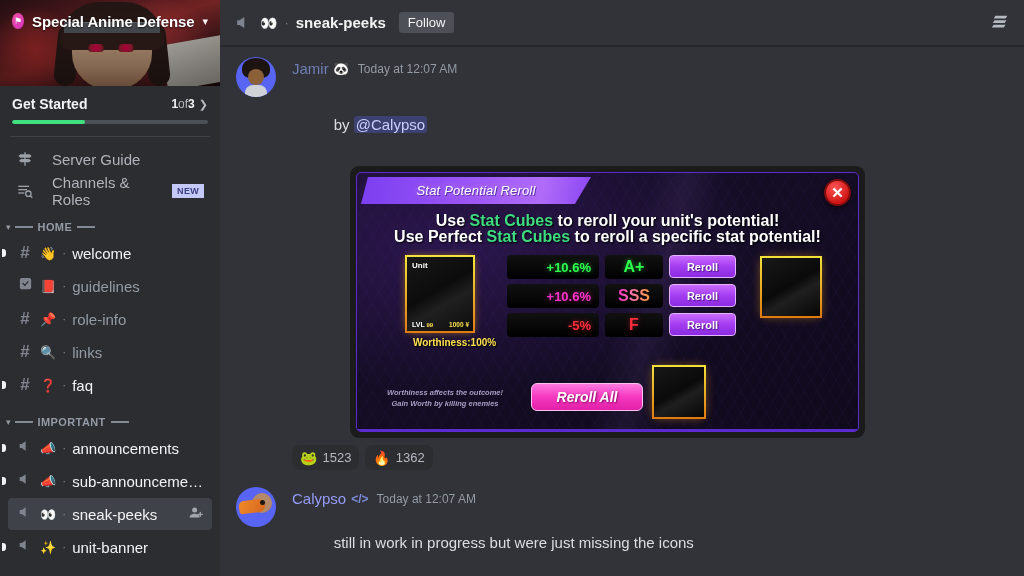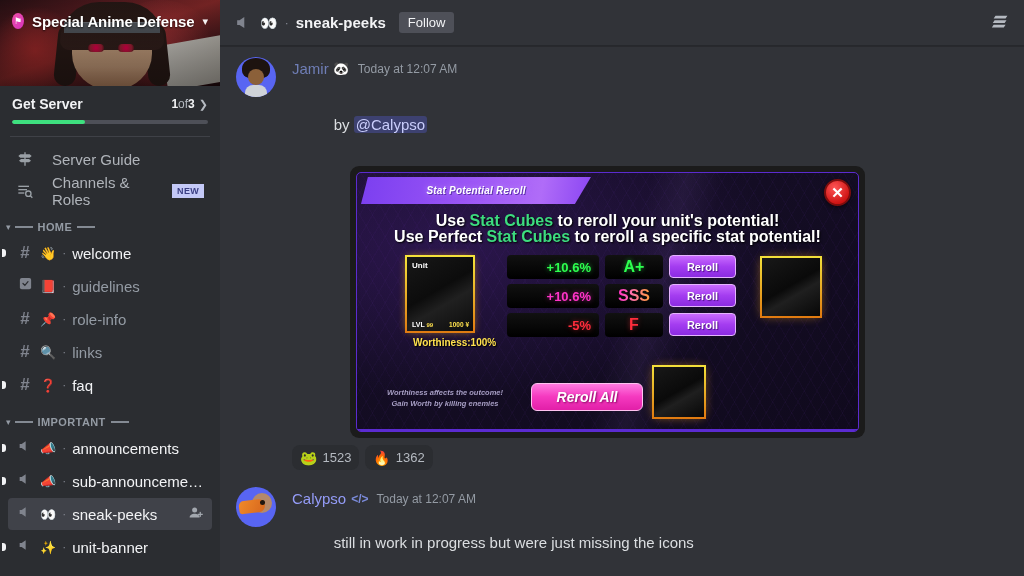--- a/index.html
+++ b/index.html
@@ -146,21 +146,21 @@
         repeating-linear-gradient(-60deg, rgba(120,60,200,.10) 0 1px, transparent 1px 11px);
   }
   .gui .shine { position:absolute; left:52%; top:-20%; width:70px; height:150%;
       background:linear-gradient(90deg,rgba(255,255,255,0),rgba(190,150,255,.07),rgba(255,255,255,0));
       transform:rotate(14deg); }
 
   .title-ribbon { position:absolute; left:4px; top:4px; width:230px; height:27px;
       background:linear-gradient(100deg,#7b3ff0 0%,#9a55f5 45%,#b06cf8 78%,#8a45f2 100%);
       clip-path:polygon(3% 0, 100% 0, 93% 100%, 0% 100%);
       display:flex; align-items:center; justify-content:center; }
-  .title-ribbon span { font-size:10px; font-weight:bold; color:#fff; letter-spacing:.2px;
+  .title-ribbon span { font-size:13px; font-weight:normal; color:#fff; letter-spacing:.2px;
       text-shadow:0 0 6px rgba(190,140,255,.9), 1px 1px 0 #4a1f9b; font-style:italic; }
   .close-btn { position:absolute; right:7px; top:6px; width:27px; height:27px; border-radius:50%;
       background:radial-gradient(circle at 38% 30%,#ff5555,#cc1111 75%); border:2px solid #7d0d0d;
       display:flex; align-items:center; justify-content:center; color:#fff; font-size:15px;
       font-weight:bold; cursor:pointer; box-shadow:0 2px 5px rgba(0,0,0,.55); }
 
   .gui-desc { position:absolute; left:0; right:0; top:40px; text-align:center; line-height:16px; }
   .gui-desc div { font-size:16px; font-weight:bold; color:#fff; text-shadow:1px 1px 2px #000; }
   .gui-desc .cub { color:#3ddc7f; }
 
@@ -227,21 +227,21 @@
       </div>
       <div class="server-name">
         <span class="home-ico">⚑</span>
         <span class="nm">Special Anime Defense</span>
         <span class="chev">▾</span>
       </div>
     </div>
 
     <div class="get-started">
       <div class="gs-row">
-        <span class="gs-title">Get Server</span>
+        <span class="gs-title">Get Started</span>
         <span class="gs-count">
           <b>1</b><span>of</span><b>3</b><span class="arw">❯</span>
         </span>
       </div>
       <div class="gs-bar">
         <i id="gsfill" style="width: 37%;"></i>
       </div>
     </div>
     <div class="divider"></div>
 

